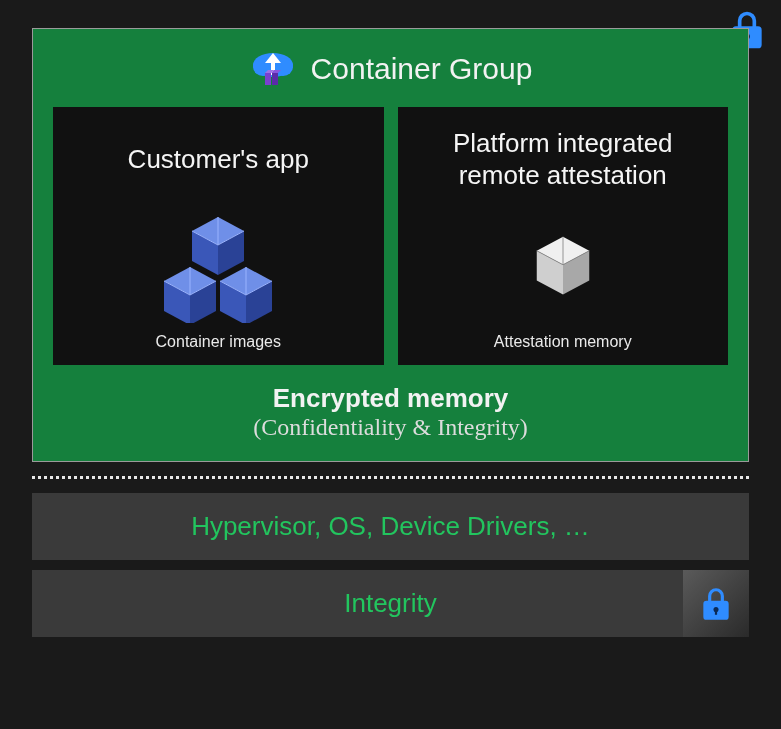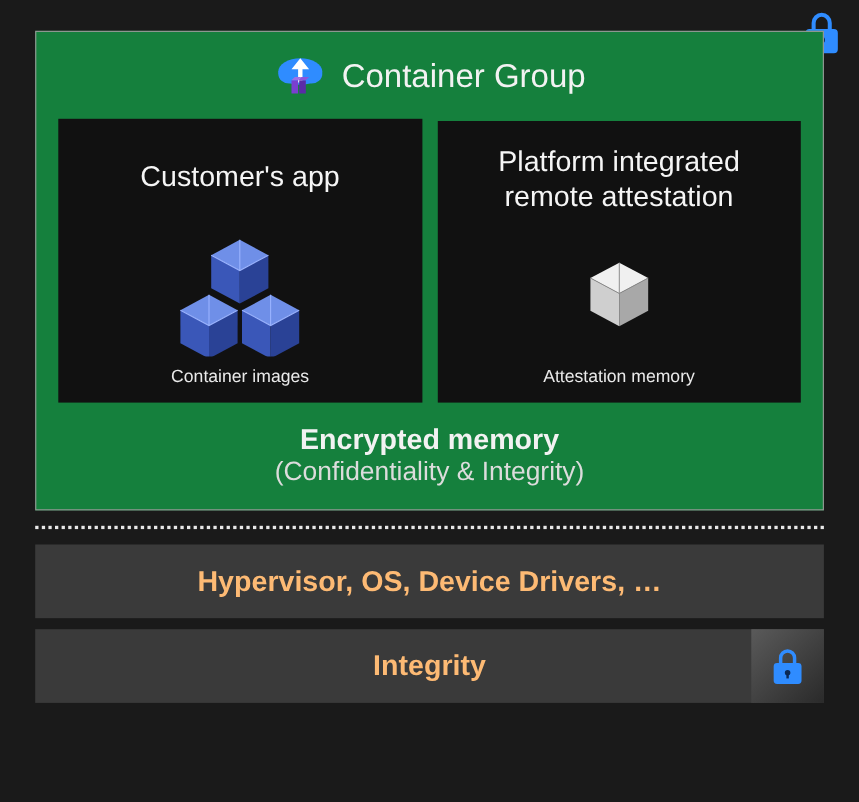--- a/index.html
+++ b/index.html
@@ -41,21 +41,20 @@
     padding: 6px 0 16px 0;
   }
   .cg-title {
     font-size: 30px;
     font-weight: 400;
     color: #f2f2f2;
   }
   .cg-body {
     display: flex;
     gap: 14px;
-    align-items: flex-end;
   }
   .card {
     flex: 1;
     background: #111111;
     padding: 16px 14px 14px 14px;
     display: flex;
     flex-direction: column;
     align-items: center;
   }
   .card-title {
@@ -90,32 +89,33 @@
   }
   .mem-title {
     font-size: 26px;
     font-weight: 600;
     color: #f2f2f2;
   }
   .mem-sub {
     font-size: 24px;
     font-weight: 300;
     color: #dcdcdc;
+    font-family: Liberation Serif, serif;
   }
   .dots {
     border: none;
     border-top: 3px dotted #e8e8e8;
     margin: 14px 0 14px 0;
   }
   .layer {
     background: #3a3a3a;
     text-align: center;
     font-size: 26px;
-    font-weight: 700;
-    color: #fdba74;
+    font-weight: 400;
+    color: #22c55e;
     padding: 18px 0;
     margin-bottom: 10px;
     position: relative;
   }
   .layer-lock {
     position: absolute;
     right: 0;
     top: 0;
     bottom: 0;
     width: 66px;

